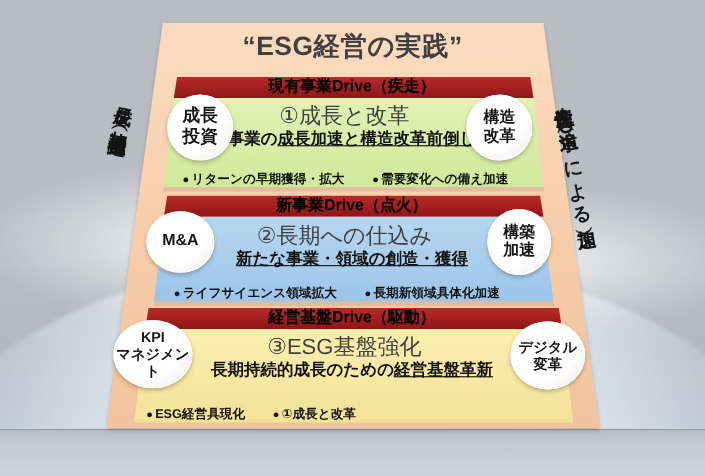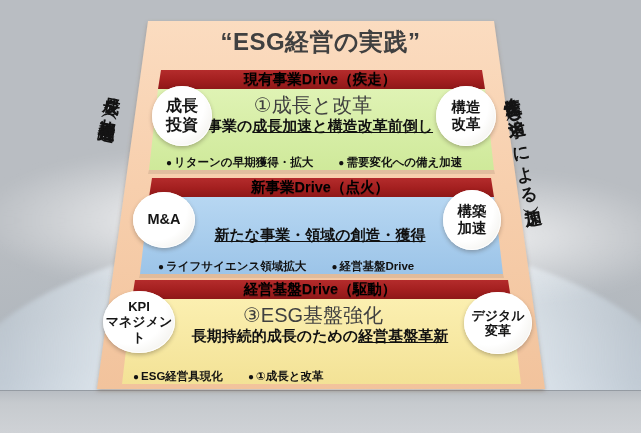--- a/index.html
+++ b/index.html
@@ -181,21 +181,21 @@
     align-items: center;
     justify-content: center;
     text-align: center;
     font-weight: bold;
     color: #161616;
     line-height: 1.18;
     z-index: 6;
   }
 
   #badge-growth-invest { left: 152px; top: 86px;  width: 60px;  height: 60px; font-size: 16px; }
-  #badge-structure     { left: 436px; top: 86px;  width: 60px;  height: 60px; font-size: 14.5px; }
+  #badge-structure     { left: 424px; top: 86px;  width: 60px;  height: 60px; font-size: 14.5px; }
   #badge-ma            { left: 133px; top: 192px; width: 62px;  height: 56px; font-size: 14.5px; }
   #badge-build         { left: 443px; top: 190px; width: 58px;  height: 60px; font-size: 14.5px; }
   #badge-kpi           { left: 103px; top: 291px; width: 72px;  height: 62px; font-size: 13px; }
   #badge-digital       { left: 464px; top: 292px; width: 68px;  height: 62px; font-size: 13px; }
 
   
   .side-text {
     position: absolute;
     writing-mode: vertical-rl;
     font-size: 17px;
@@ -294,24 +294,25 @@
       <div class="tier-bullets">
         <span class="b">リターンの早期獲得・拡大</span>
         <span class="b">需要変化への備え加速</span>
       </div>
     </div>
   </div>
 
   <div class="tier" id="tier2">
     <div class="tier-head">新事業Drive（点火）</div>
     <div class="tier-body">
+      <div class="tier-main">②長期への仕込み</div>
       <div class="tier-sub"><span></span><u>新たな事業・領域の創造・獲得</u></div>
       <div class="tier-bullets">
         <span class="b">ライフサイエンス領域拡大</span>
-        <span class="b">経営基盤Drive</span>
+        <span class="b">長期新領域具体化加速</span>
       </div>
     </div>
   </div>
 
   <div class="tier" id="tier3">
     <div class="tier-head">経営基盤Drive（駆動）</div>
     <div class="tier-body">
       <div class="tier-main">③ESG基盤強化</div>
       <div class="tier-sub"><span>長期持続的成長のための</span><u>経営基盤革新</u></div>
       <div class="tier-bullets">

